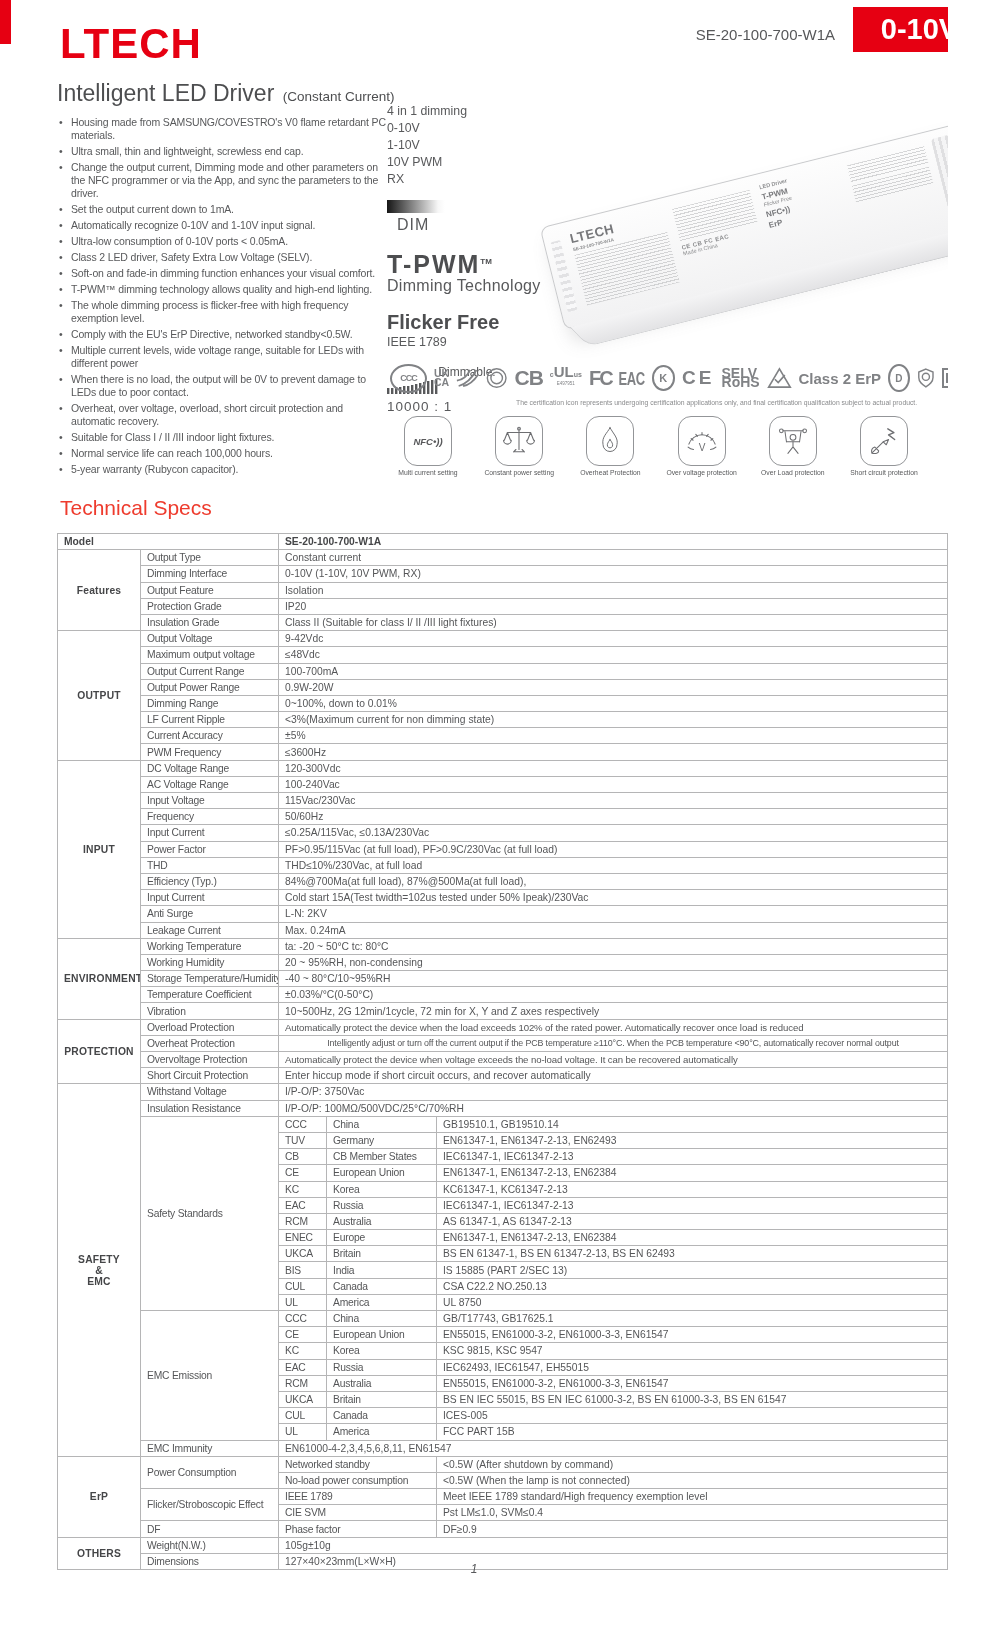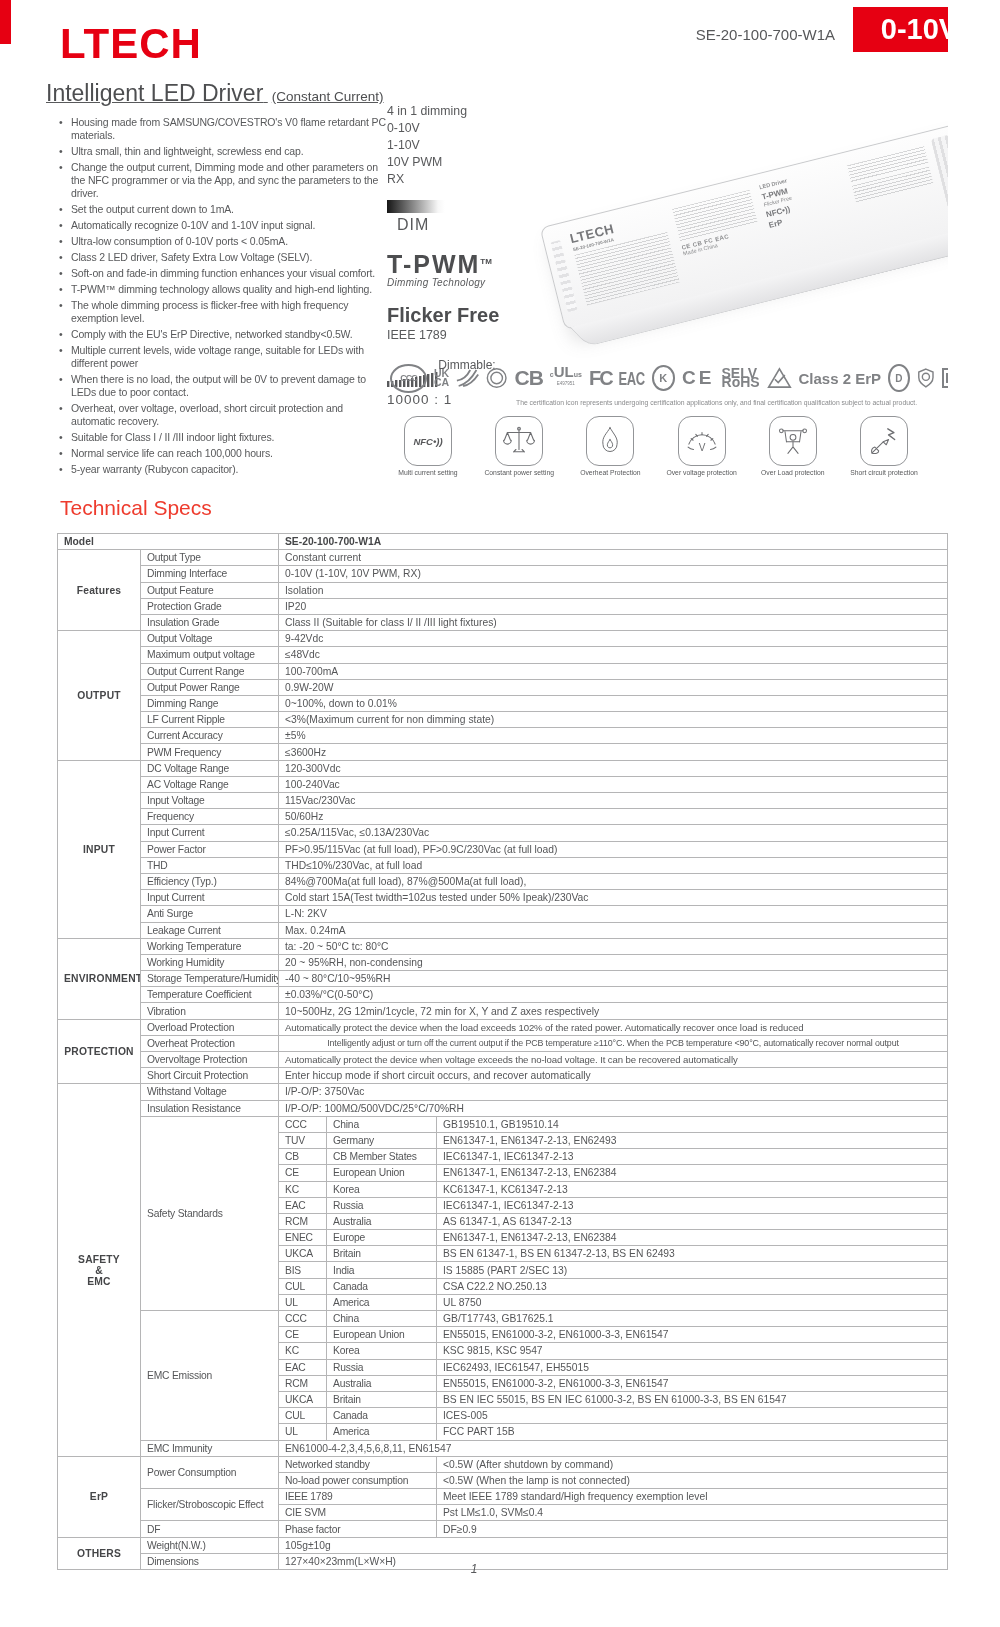--- a/index.html
+++ b/index.html
@@ -6,35 +6,35 @@
   .page{position:relative;width:948px;height:1627px;background:#fff;overflow:hidden;
         font-family:"Liberation Sans",sans-serif;color:#58595b;}
   
   .red-tab{position:absolute;left:0;top:0;width:11px;height:44px;background:#e60012;}
   .logo{position:absolute;left:60px;top:20px;font-size:42px;font-weight:800;color:#e60012;
         letter-spacing:1px;transform:scaleY(1.02);}
   .model-no{position:absolute;left:640px;top:26px;width:195px;text-align:right;font-size:15px;color:#57585a;}
   .badge{position:absolute;left:853px;top:7px;width:133px;height:45px;background:#e60012;
          display:flex;align-items:center;justify-content:center;color:#fff;font-size:29px;font-weight:700;}
   
-  .title{position:absolute;left:46px;top:80px;white-space:nowrap;text-decoration:underline;}
+  .title{position:absolute;left:57px;top:80px;white-space:nowrap;}
   .title .main{font-size:23px;color:#4d4e50;}
   .title .sub{font-size:13.5px;color:#4d4e50;margin-left:4px;}
   ul.bullets{position:absolute;left:57px;top:116px;width:332px;margin:0;padding:0;list-style:none;}
   ul.bullets li{position:relative;padding-left:14px;margin-bottom:3px;font-size:10.5px;line-height:13px;letter-spacing:-0.15px;}
   ul.bullets li:before{content:"•";position:absolute;left:2px;top:0;color:#58595b;}
   
   .promo{position:absolute;left:387px;top:103px;width:160px;}
   .p-4in1{font-size:12.3px;line-height:17px;}
   .p-mode{font-size:12.3px;line-height:17px;}
   .dim-bar{width:58px;height:13px;margin-top:12px;background:linear-gradient(to right,#161616,#f7f7f7 88%,#fff);}
   .dim-lbl{font-size:16px;margin:3px 0 0 10px;letter-spacing:1px;}
   .tpwm{margin-top:16px;font-size:25px;font-weight:700;letter-spacing:2px;color:#4d4e50;}
   .tpwm sup{font-size:8px;letter-spacing:0;}
-  .tpwm-sub{font-size:10px;margin-top:-2px;letter-spacing:.3px;font-style:italic;}
+  .tpwm-sub{font-size:16px;margin-top:-2px;letter-spacing:.3px;}
   .flicker{margin-top:16px;font-size:20px;font-weight:700;color:#4d4e50;}
   .ieee{font-size:12.5px;margin-top:1px;}
   .dimmable{margin-top:16px;font-size:12px;font-weight:400;text-align:center;}
   .ratio{font-size:13.5px;letter-spacing:1px;margin-top:1px;}
   
   .product{position:absolute;left:528px;top:96px;width:465px;height:258px;}
   .driver{position:absolute;left:18px;top:78px;width:428px;height:104px;transform:rotate(-14deg);
           background:linear-gradient(180deg,#fdfdfd,#f2f2f3);border:1px solid #c9cacc;border-radius:9px;
           box-shadow:6px 14px 18px rgba(120,120,125,.25);}
   .driver:after{content:"";position:absolute;left:4px;right:4px;bottom:-22px;height:22px;

